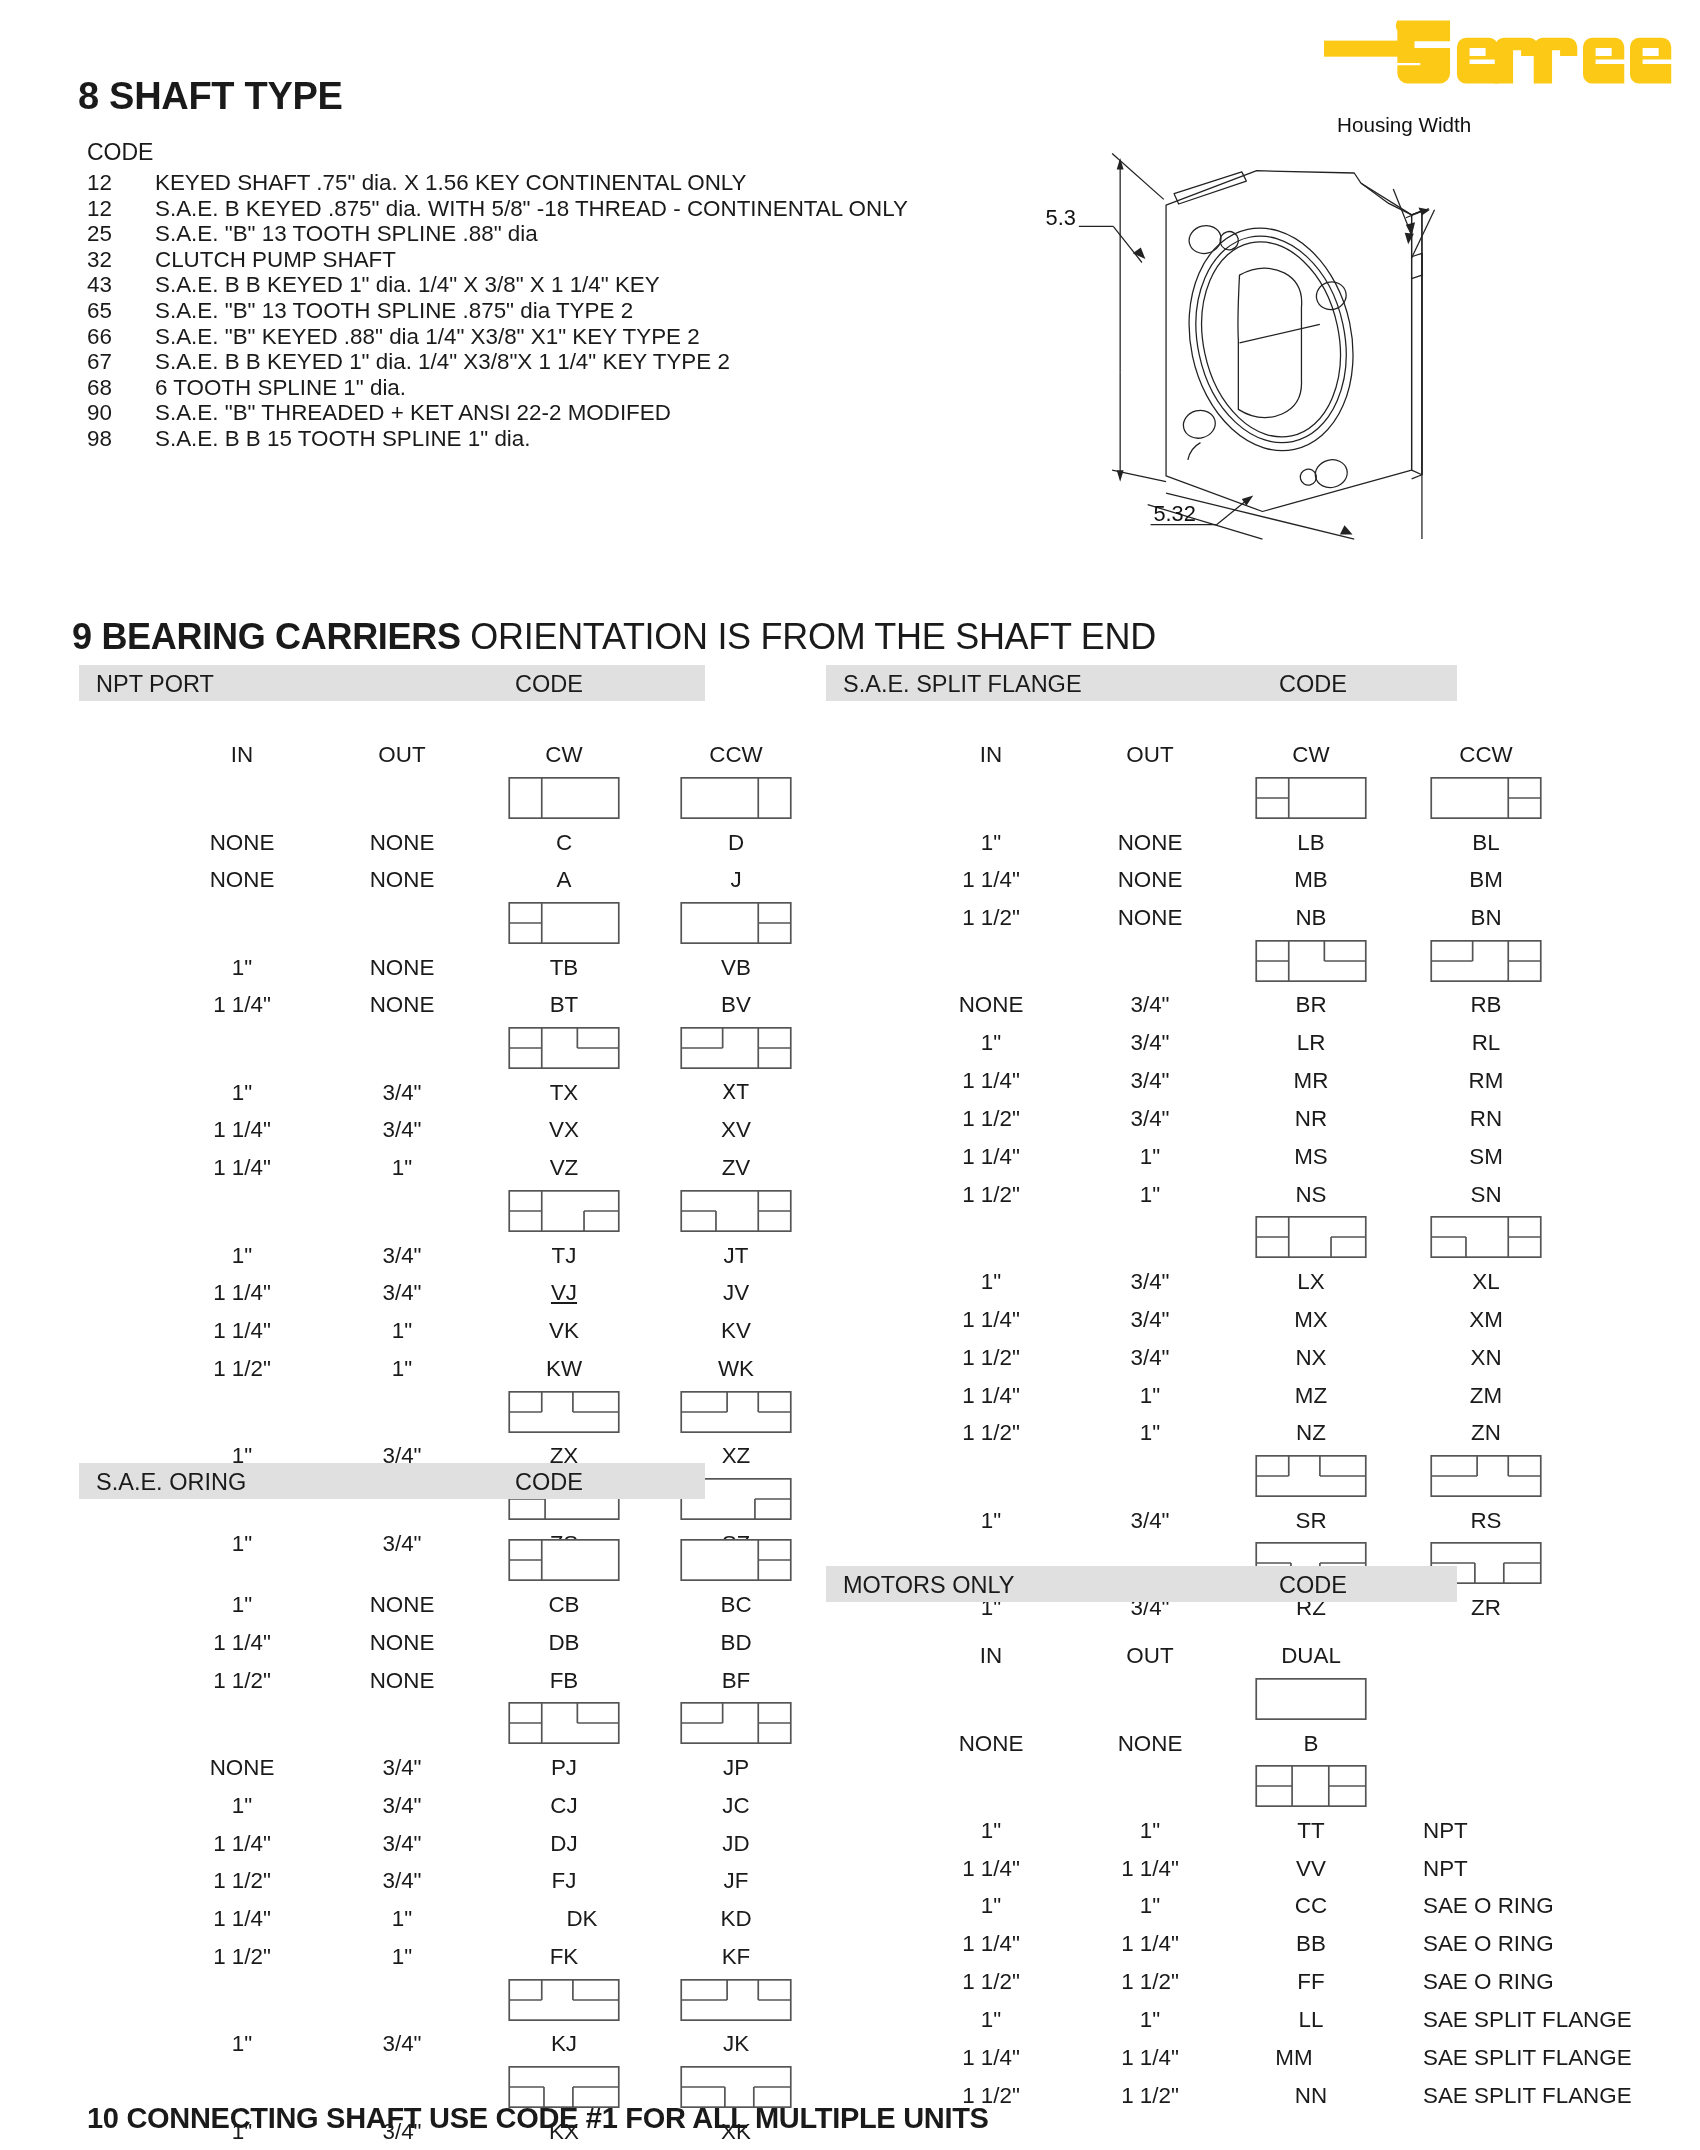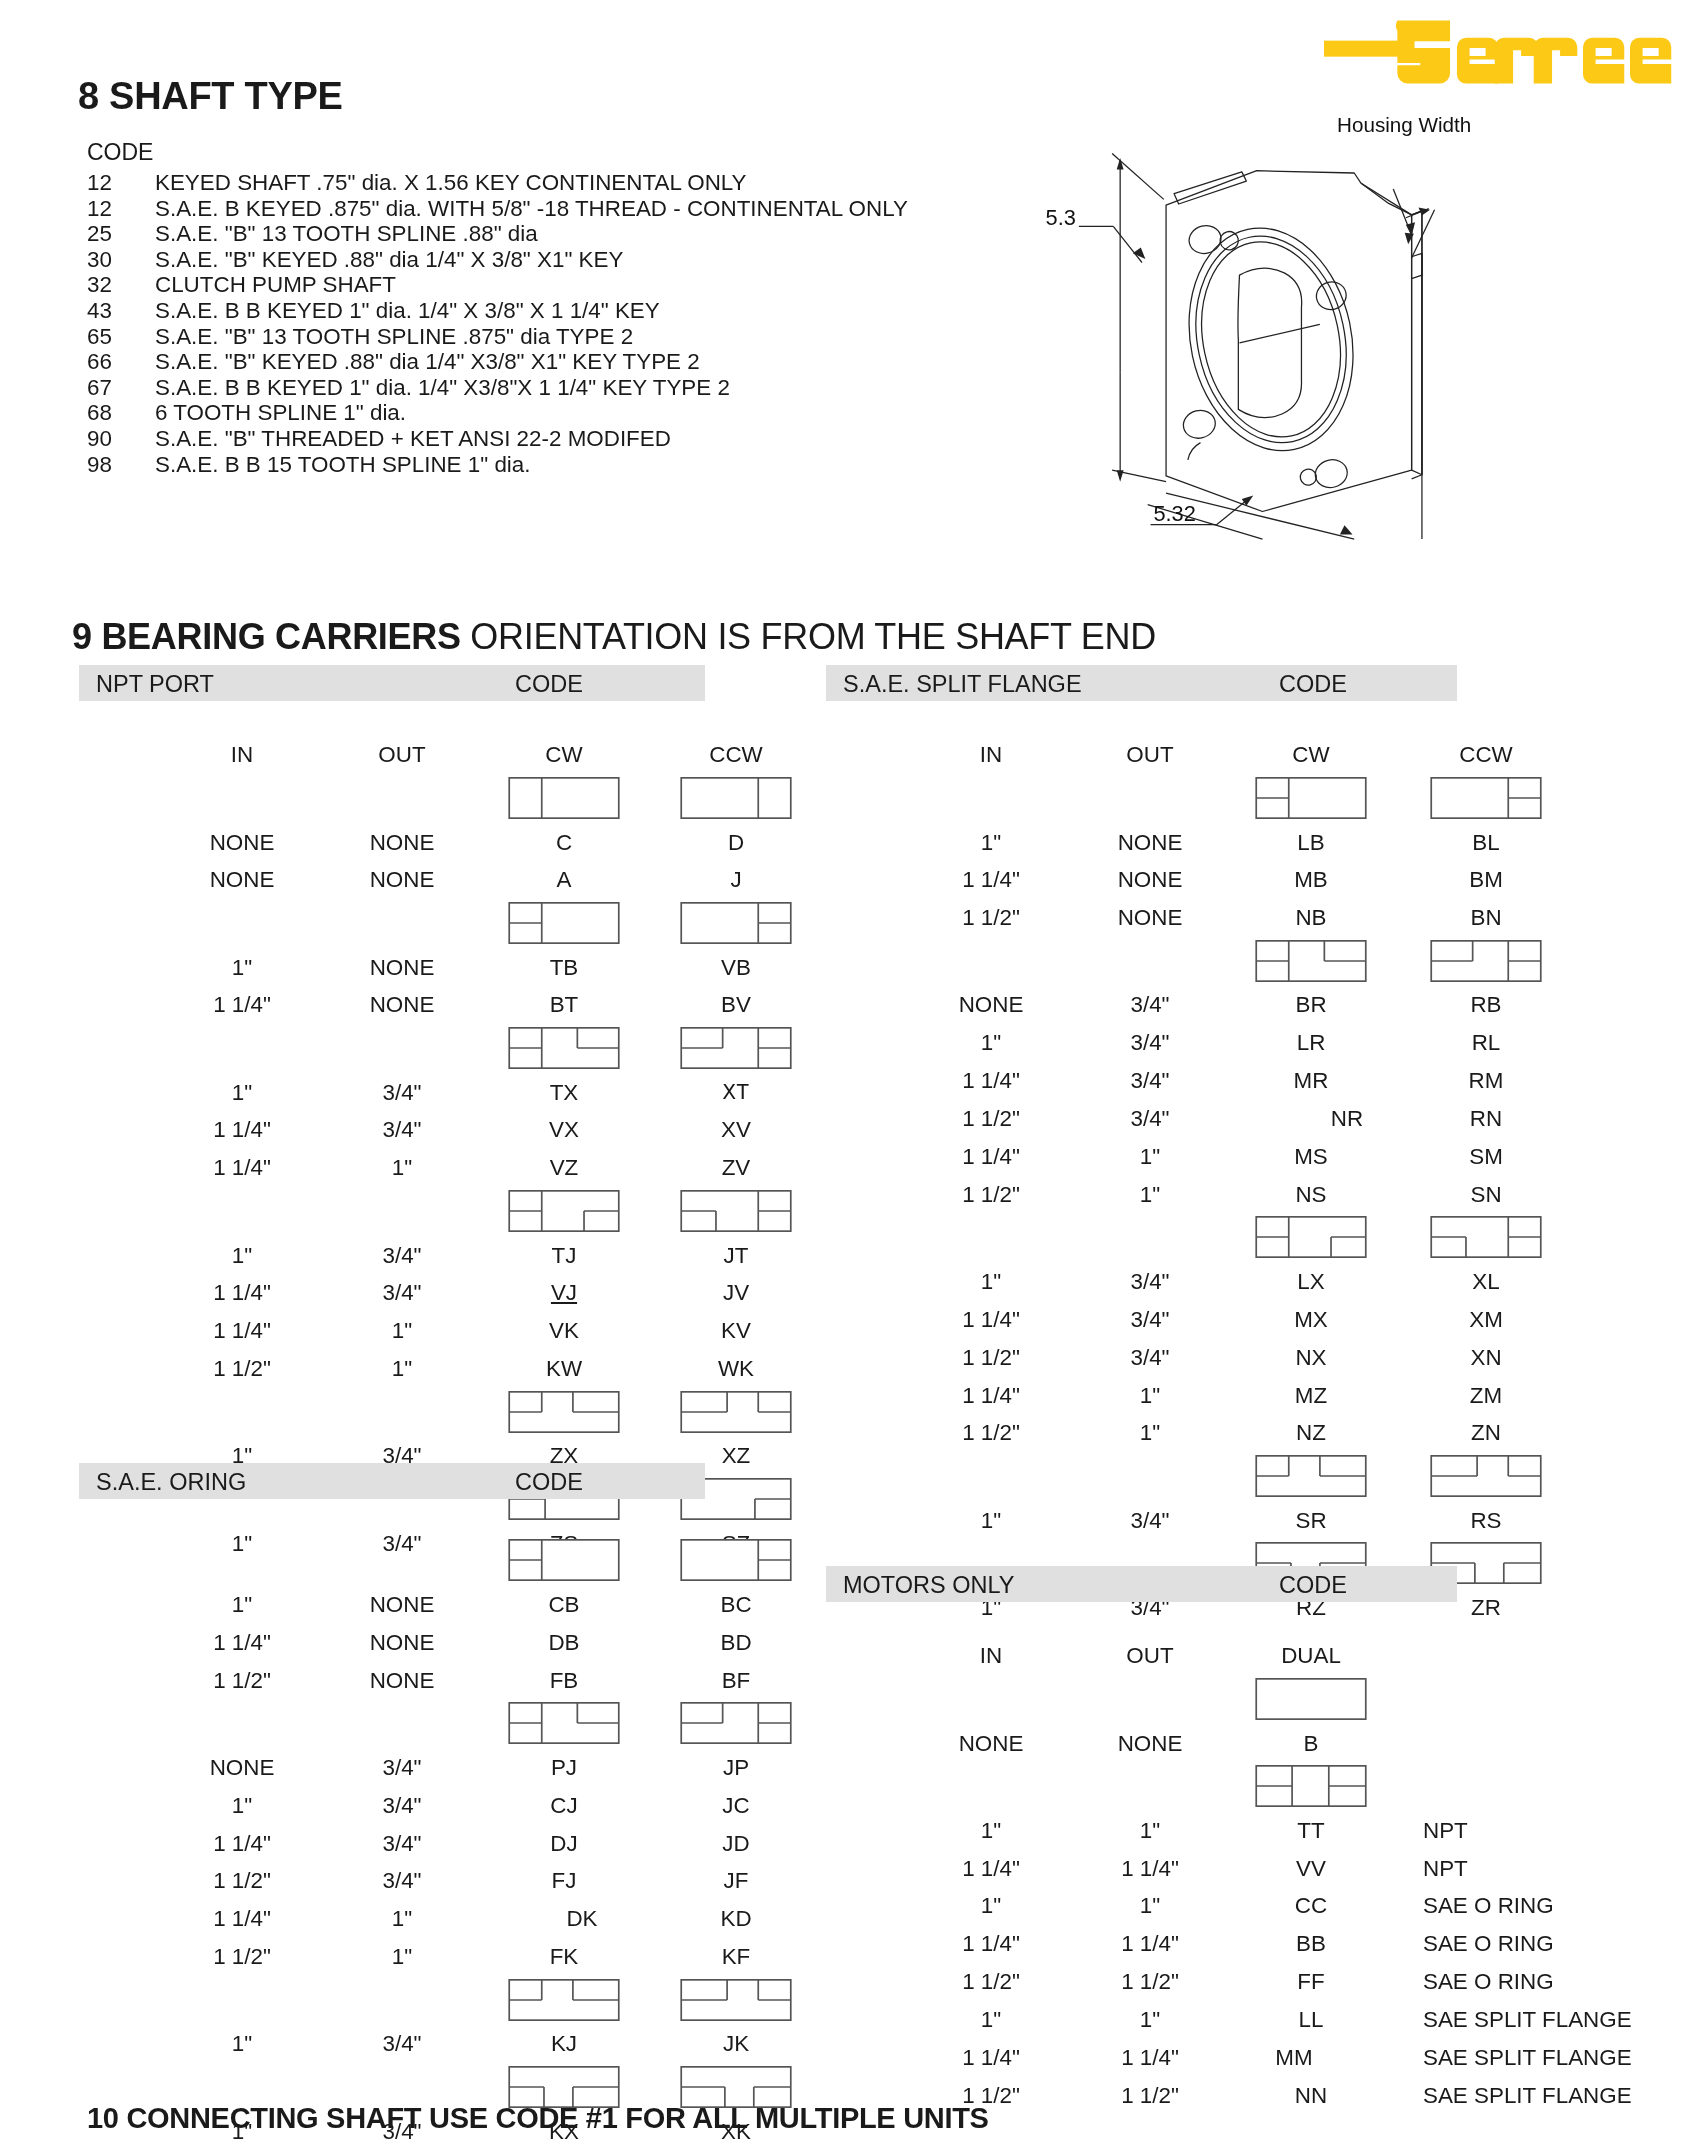--- a/index.html
+++ b/index.html
@@ -176,24 +176,20 @@
       <div class="shaft-code">12</div>
       <div class="shaft-desc">KEYED SHAFT .75" dia. X 1.56 KEY CONTINENTAL ONLY</div>
     </div>
     <div class="shaft-row">
       <div class="shaft-code">12</div>
       <div class="shaft-desc">S.A.E. B KEYED .875" dia. WITH 5/8" -18 THREAD - CONTINENTAL ONLY</div>
     </div>
     <div class="shaft-row">
       <div class="shaft-code">25</div>
       <div class="shaft-desc">S.A.E. "B" 13 TOOTH SPLINE .88" dia</div>
-    </div>
-    <div class="shaft-row">
-      <div class="shaft-code">30</div>
-      <div class="shaft-desc">S.A.E. "B" KEYED .88" dia 1/4" X 3/8" X1" KEY</div>
     </div>
     <div class="shaft-row">
       <div class="shaft-code">32</div>
       <div class="shaft-desc">CLUTCH  PUMP  SHAFT</div>
     </div>
     <div class="shaft-row">
       <div class="shaft-code">43</div>
       <div class="shaft-desc">S.A.E. B B KEYED 1" dia. 1/4" X 3/8" X 1 1/4" KEY</div>
     </div>
     <div class="shaft-row">
@@ -635,21 +631,21 @@
         <div class="cell" style="left: 165px; top: 329px;">1"</div>
         <div class="cell" style="left: 324px; top: 329px;">3/4"</div>
         <div class="cell" style="left: 485px; top: 329px;">LR</div>
         <div class="cell" style="left: 660px; top: 329px;">RL</div>
         <div class="cell" style="left: 165px; top: 367px;">1 1/4"</div>
         <div class="cell" style="left: 324px; top: 367px;">3/4"</div>
         <div class="cell" style="left: 485px; top: 367px;">MR</div>
         <div class="cell" style="left: 660px; top: 367px;">RM</div>
         <div class="cell" style="left: 165px; top: 405px;">1 1/2"</div>
         <div class="cell" style="left: 324px; top: 405px;">3/4"</div>
-        <div class="cell" style="left: 485px; top: 405px; margin-left: 36px;">NR</div>
+        <div class="cell" style="left: 485px; top: 405px;">NR</div>
         <div class="cell" style="left: 660px; top: 405px;">RN</div>
         <div class="cell" style="left: 165px; top: 443px;">1 1/4"</div>
         <div class="cell" style="left: 324px; top: 443px;">1"</div>
         <div class="cell" style="left: 485px; top: 443px;">MS</div>
         <div class="cell" style="left: 660px; top: 443px;">SM</div>
         <div class="cell" style="left: 165px; top: 481px;">1 1/2"</div>
         <div class="cell" style="left: 324px; top: 481px;">1"</div>
         <div class="cell" style="left: 485px; top: 481px;">NS</div>
         <div class="cell" style="left: 660px; top: 481px;">SN</div>
         <div class="icon-box" style="left: 485px; top: 515px;">

